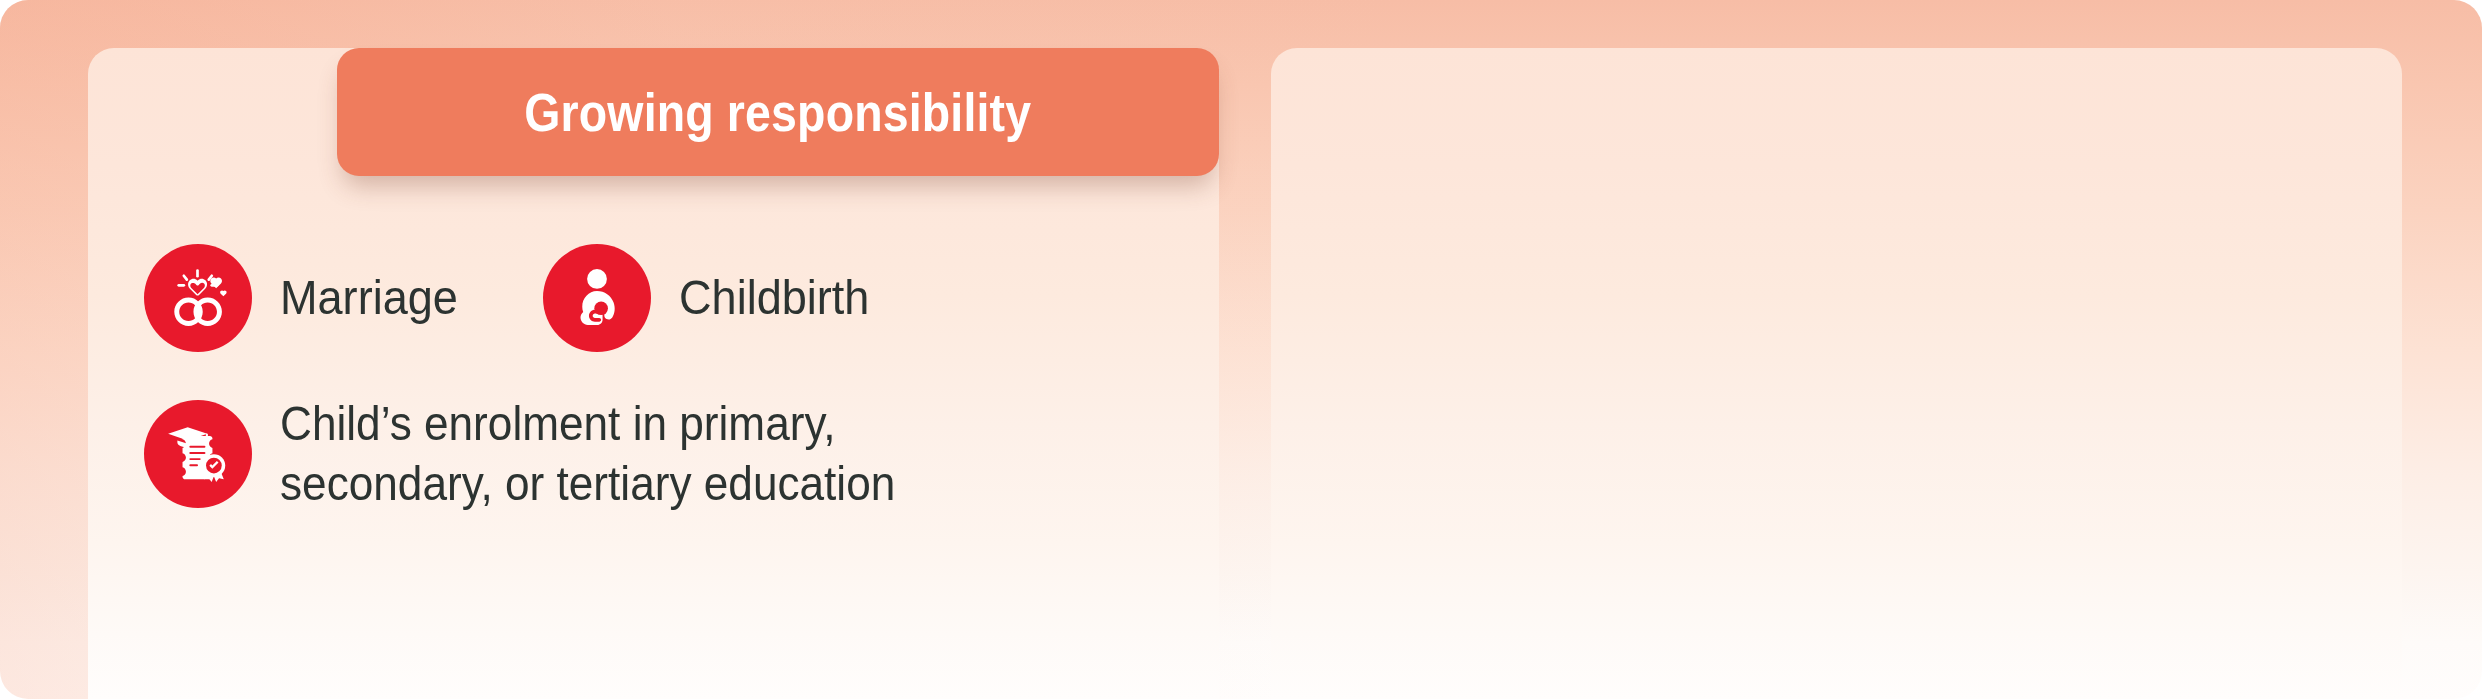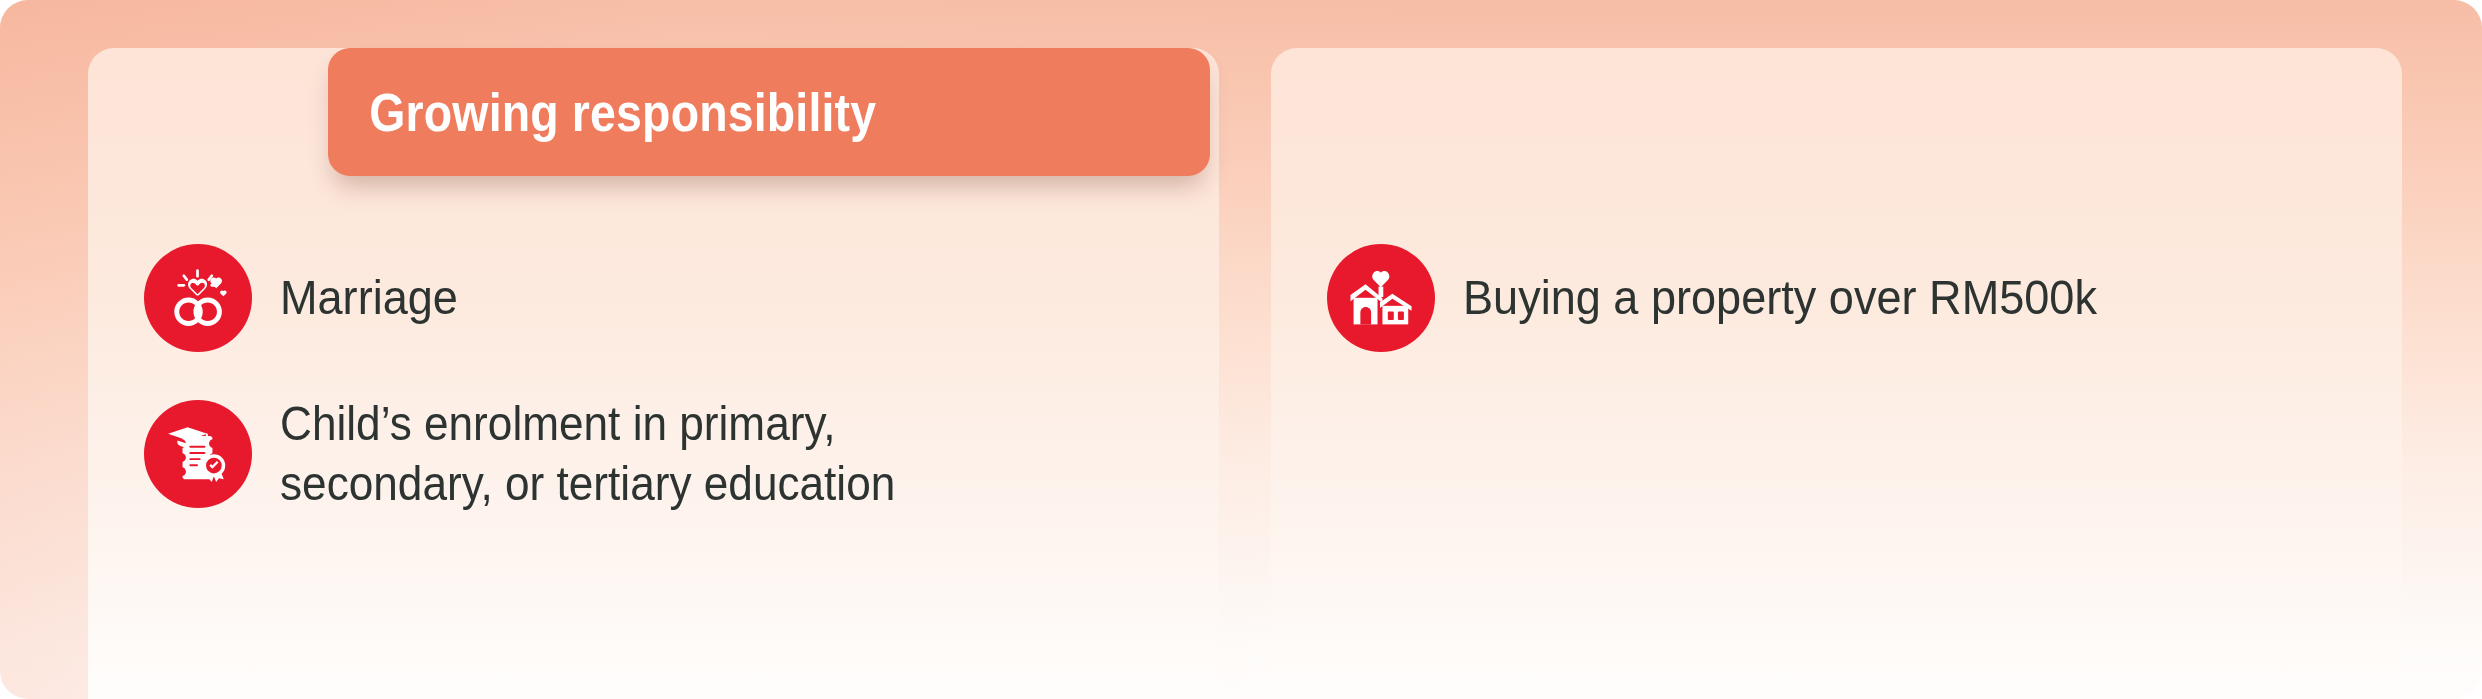--- a/index.html
+++ b/index.html
@@ -72,27 +72,28 @@
         #fef5ef 76%,
         #fefaf7 90%,
         #fffdfc 100%);
     overflow: visible;
   }
 
   
   .card-header {
     position: absolute;
     top: 0;
-    right: 9px;
+    right: 0;
     height: 128px;
     width: 78%;
     background: #ef7c5d;
     border-radius: 22px 22px 22px 22px;
     display: flex;
     align-items: center;
+    justify-content: center;
     box-shadow: 0 16px 24px -6px rgba(120, 60, 40, 0.30);
     z-index: 3;
   }
 
   .card-header.wide { width: 78%; }
 
   .card-title {
     color: #ffffff;
     font-size: 54px;
     font-weight: bold;
@@ -195,20 +196,38 @@
 
                   <path d="M22.8 31.6c7.6 0 13.8 6.2 13.8 13.8S30.4 59.2 22.8 59.2 9 53 9 45.4s6.2-13.8 13.8-13.8zm0 4.8c-5.0 0-9.0 4.0-9.0 9.0s4.0 9.0 9.0 9.0 9.0-4.0 9.0-9.0-4.0-9.0-9.0-9.0z"></path>
 
                   <path d="M41.4 31.6c7.6 0 13.8 6.2 13.8 13.8S49 59.2 41.4 59.2 27.6 53 27.6 45.4s6.2-13.8 13.8-13.8zm0 4.8c-5.0 0-9.0 4.0-9.0 9.0s4.0 9.0 9.0 9.0 9.0-4.0 9.0-9.0-4.0-9.0-9.0-9.0z"></path>
                 </g>
               </svg>
             </span>
             <span class="item-label">Marriage</span>
           </div>
 
+          <div class="item">
+            <span class="icon-badge">
+              <svg viewBox="0 0 64 64" aria-hidden="true">
+                <g fill="#ffffff">
+
+                  <circle cx="32" cy="13.5" r="9.6"></circle>
+
+                  <path d="M32 25.2c7.4 0 13.6 4.6 16.0 11.0 1.9 5.0 1.5 10.6-1.2 14.6-1.1 1.6-3.0 2.3-4.8 1.8-1.9-0.5-3.1-2.3-2.9-4.2 0.3-2.7 0.2-5.3-0.6-7.3-0.3-0.8-0.7-1.5-1.1-2.1v14.0c0 2.8-2.3 5.1-5.1 5.1H23.1c-3.9 0-7.1-3.2-7.1-7.1 0-2.2 1.0-4.2 2.6-5.5-0.6-1.6-0.9-3.3-0.9-5.1 0-8.3 6.3-15.2 14.3-15.2z"></path>
+                </g>
+
+                <g fill="#e8192c">
+                  <circle cx="36.0" cy="42.0" r="6.6"></circle>
+                  <path d="M24.2 49.2c0-3.2 2.6-5.8 5.8-5.8h2.2c1.0 0 1.8 0.8 1.8 1.8 0 1.0-0.8 1.8-1.8 1.8h-2.2c-1.2 0-2.2 1.0-2.2 2.2 0 1.2 1.0 2.2 2.2 2.2h4.2c1.0 0 1.8 0.8 1.8 1.8 0 1.0-0.8 1.8-1.8 1.8H30c-3.2 0-5.8-2.6-5.8-5.8z"></path>
+                </g>
+              </svg>
+            </span>
+            <span class="item-label">Childbirth</span>
+          </div>
 
         </div>
 
         <div class="row row-2">
           <div class="item">
             <span class="icon-badge">
               <svg viewBox="0 0 64 64" aria-hidden="true">
                 <g fill="#ffffff">
 
                   <path d="M19.5 14.5h24.0c1.4 0 2.5 1.1 2.5 2.5v0.6c-1.9 0.5-3.3 2.2-3.3 4.3 0 2.1 1.4 3.8 3.3 4.3v5.0c-1.9 0.5-3.3 2.2-3.3 4.3 0 2.1 1.4 3.8 3.3 4.3v5.0c-1.9 0.5-3.3 2.2-3.3 4.3 0 2.1 1.4 3.8 3.3 4.3v0.6c0 1.4-1.1 2.5-2.5 2.5h-24.0c-1.4 0-2.5-1.1-2.5-2.5v-0.6c1.9-0.5 3.3-2.2 3.3-4.3 0-2.1-1.4-3.8-3.3-4.3v-5.0c1.9-0.5 3.3-2.2 3.3-4.3 0-2.1-1.4-3.8-3.3-4.3v-5.0c1.9-0.5 3.3-2.2 3.3-4.3 0-2.1-1.4-3.8-3.3-4.3v-0.6c0-1.4 1.1-2.5 2.5-2.5z"></path>
@@ -243,48 +262,19 @@
         </div>
 
       </div>
     </section>
 
     <section class="card">
 
 
       <div class="card-body">
 
-        <div class="row row-1">
-          <div class="item">
-            <span class="icon-badge">
-              <svg viewBox="0 0 64 64" aria-hidden="true">
-                <g fill="#ffffff">
-
-                  <path d="M31.8 7.4c1.9-2.0 5.0-2.0 6.9 0 1.9 2.0 1.9 5.2 0 7.2l-6.9 7.0-6.9-7.0c-1.9-2.0-1.9-5.2 0-7.2 1.9-2.0 5.0-2.0 6.9 0z"></path>
-
-                  <rect x="29.6" y="21.0" width="4.6" height="10.0"></rect>
-
-                  <path d="M17.0 18.6 L33.4 32.2 L33.4 36.8 L17.0 24.0 L2.4 35.2 L2.4 29.2 Z"></path>
-
-                  <path d="M5.4 31.8 L28.6 31.8 L28.6 57.6 L5.4 57.6 Z"></path>
-
-                  <path d="M43.0 27.8 L61.6 40.0 L61.6 44.4 L43.0 32.8 L31.0 41.6 L31.0 36.2 Z"></path>
-
-                  <path d="M33.4 39.6 L58.4 39.6 L58.4 57.6 L33.4 57.6 Z"></path>
-                </g>
-
-                <g fill="#e8192c">
-                  <path d="M12.0 57.6v-11.6c0-2.9 2.3-5.2 5.2-5.2 2.9 0 5.2 2.3 5.2 5.2v11.6z"></path>
-                  <rect x="38.6" y="45.0" width="5.8" height="8.4" rx="1.0"></rect>
-                  <rect x="48.4" y="45.0" width="5.8" height="8.4" rx="1.0"></rect>
-                </g>
-              </svg>
-            </span>
-            <span class="item-label">Buying a property over RM500k</span>
-          </div>
-        </div>
 
 
       </div>
     </section>
 
   </div>
 </div>
 
 </body></html>

